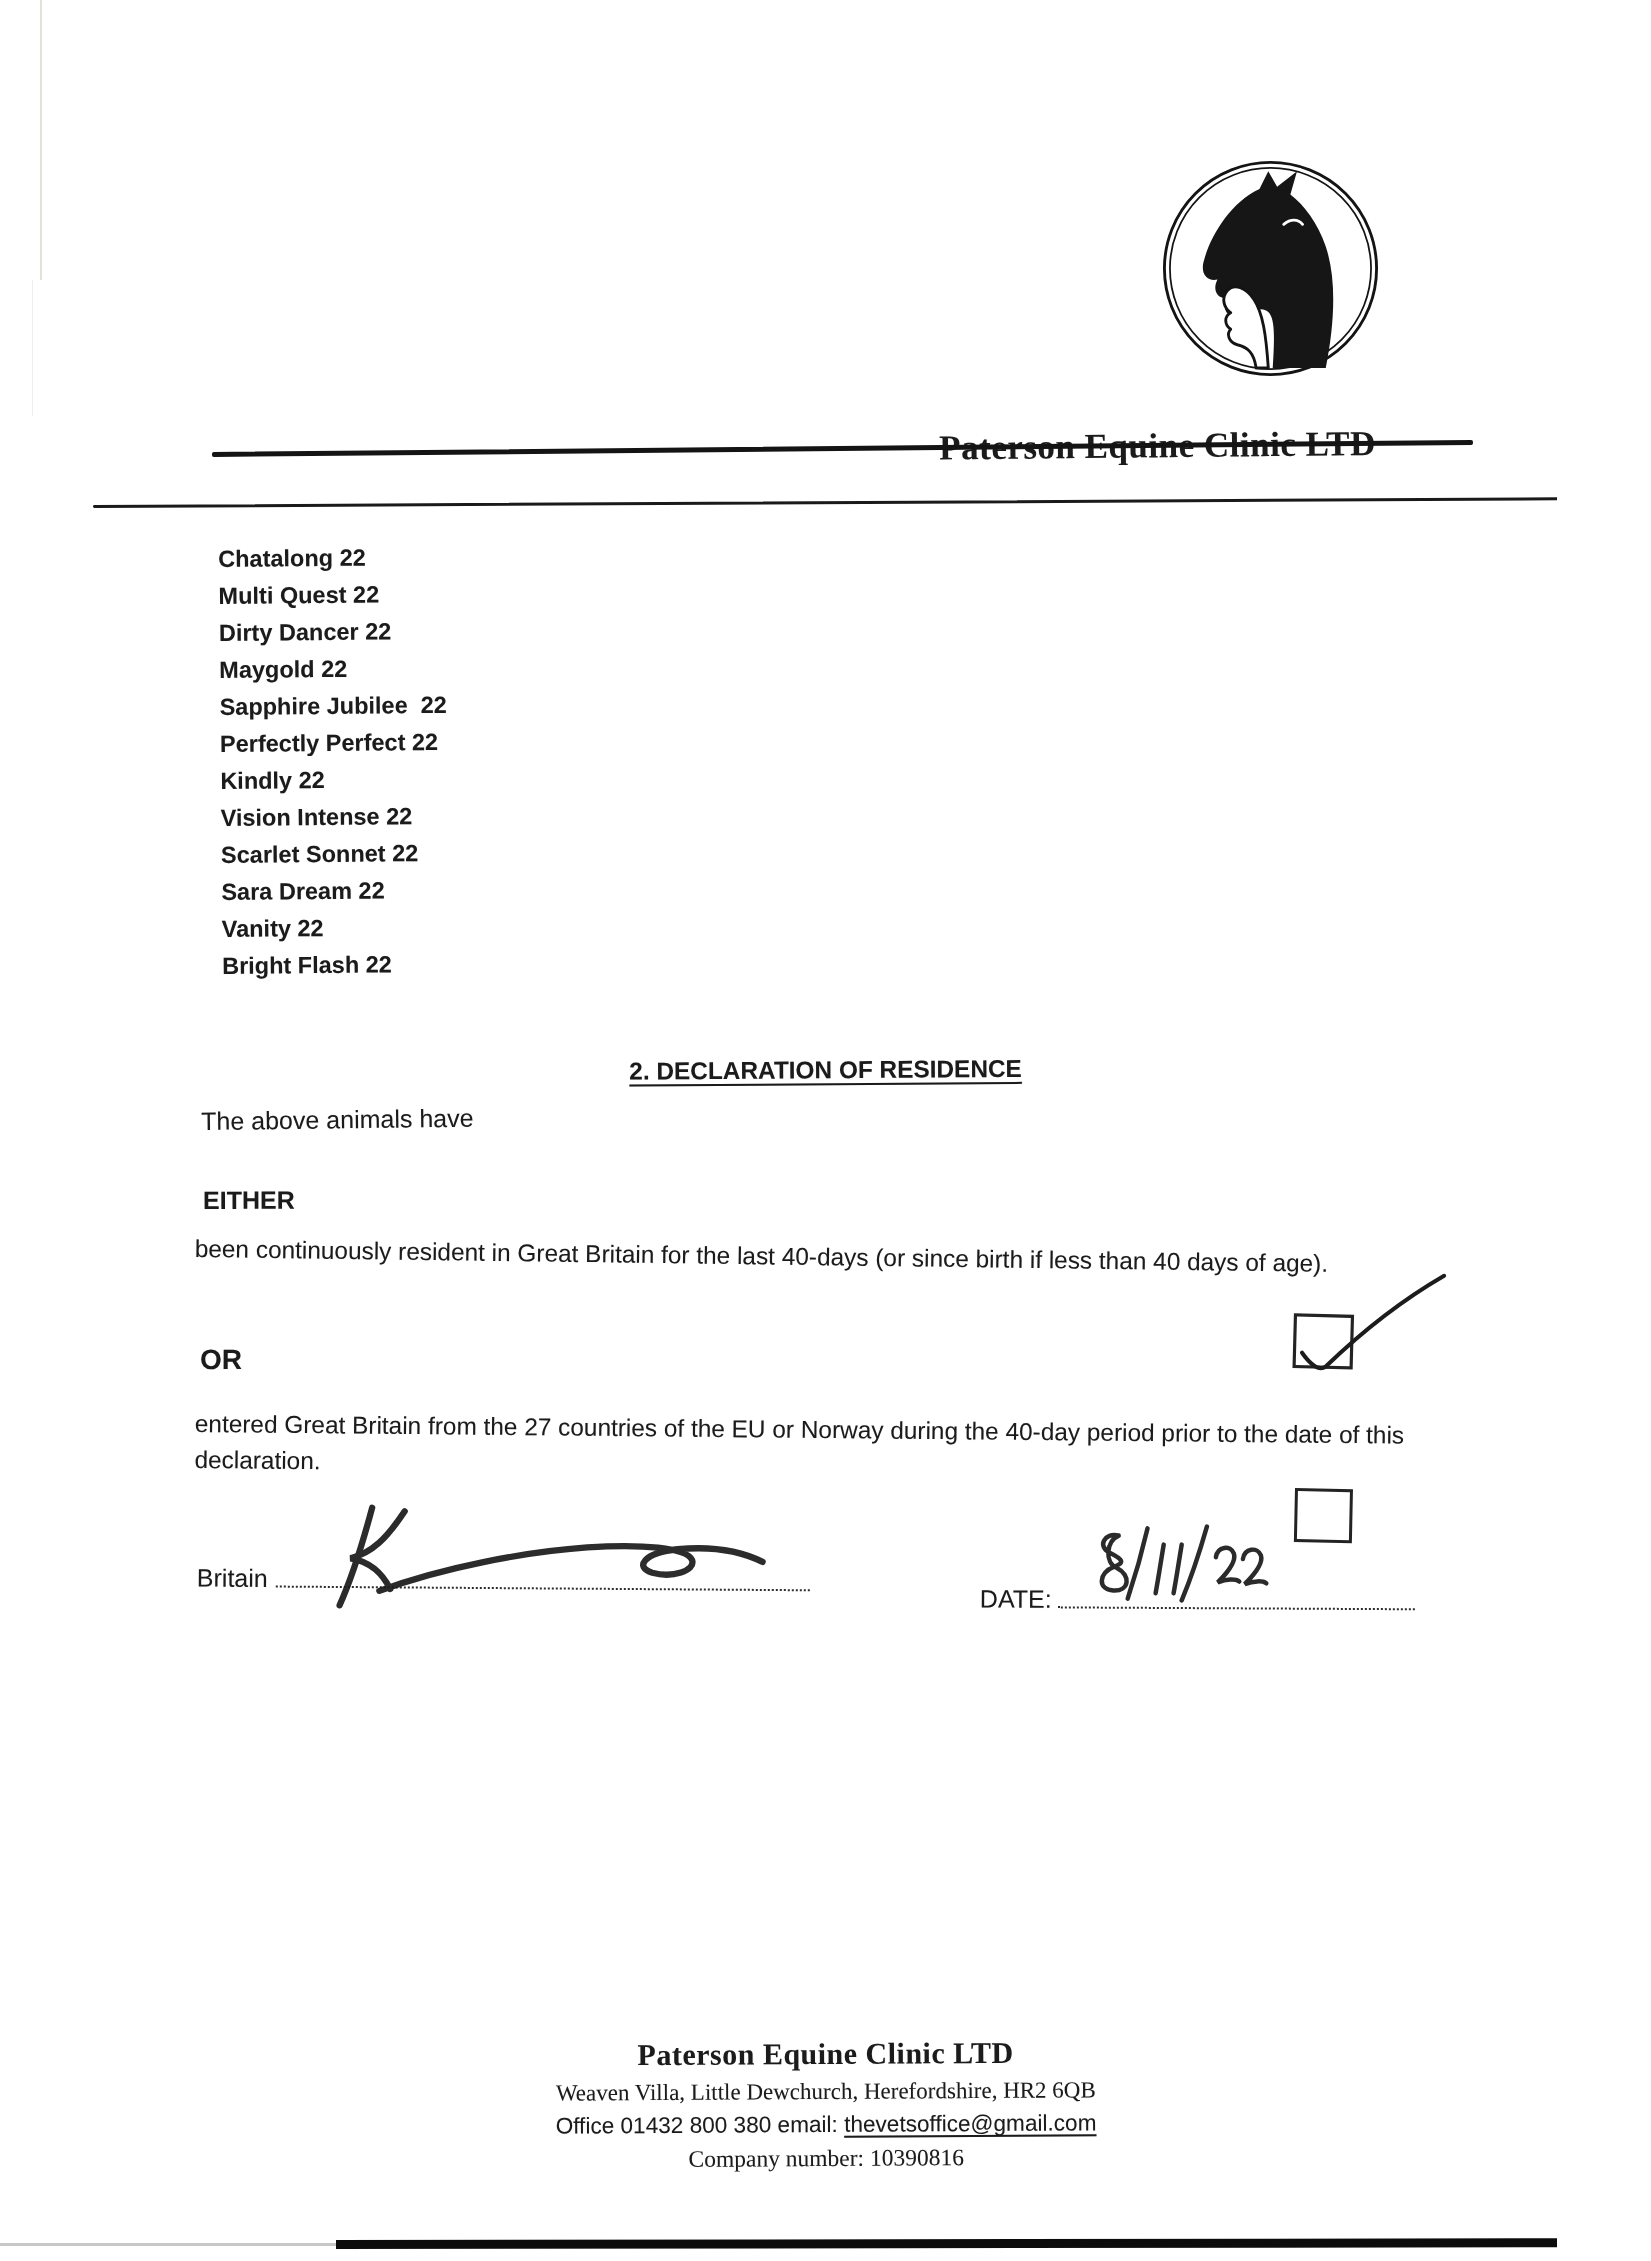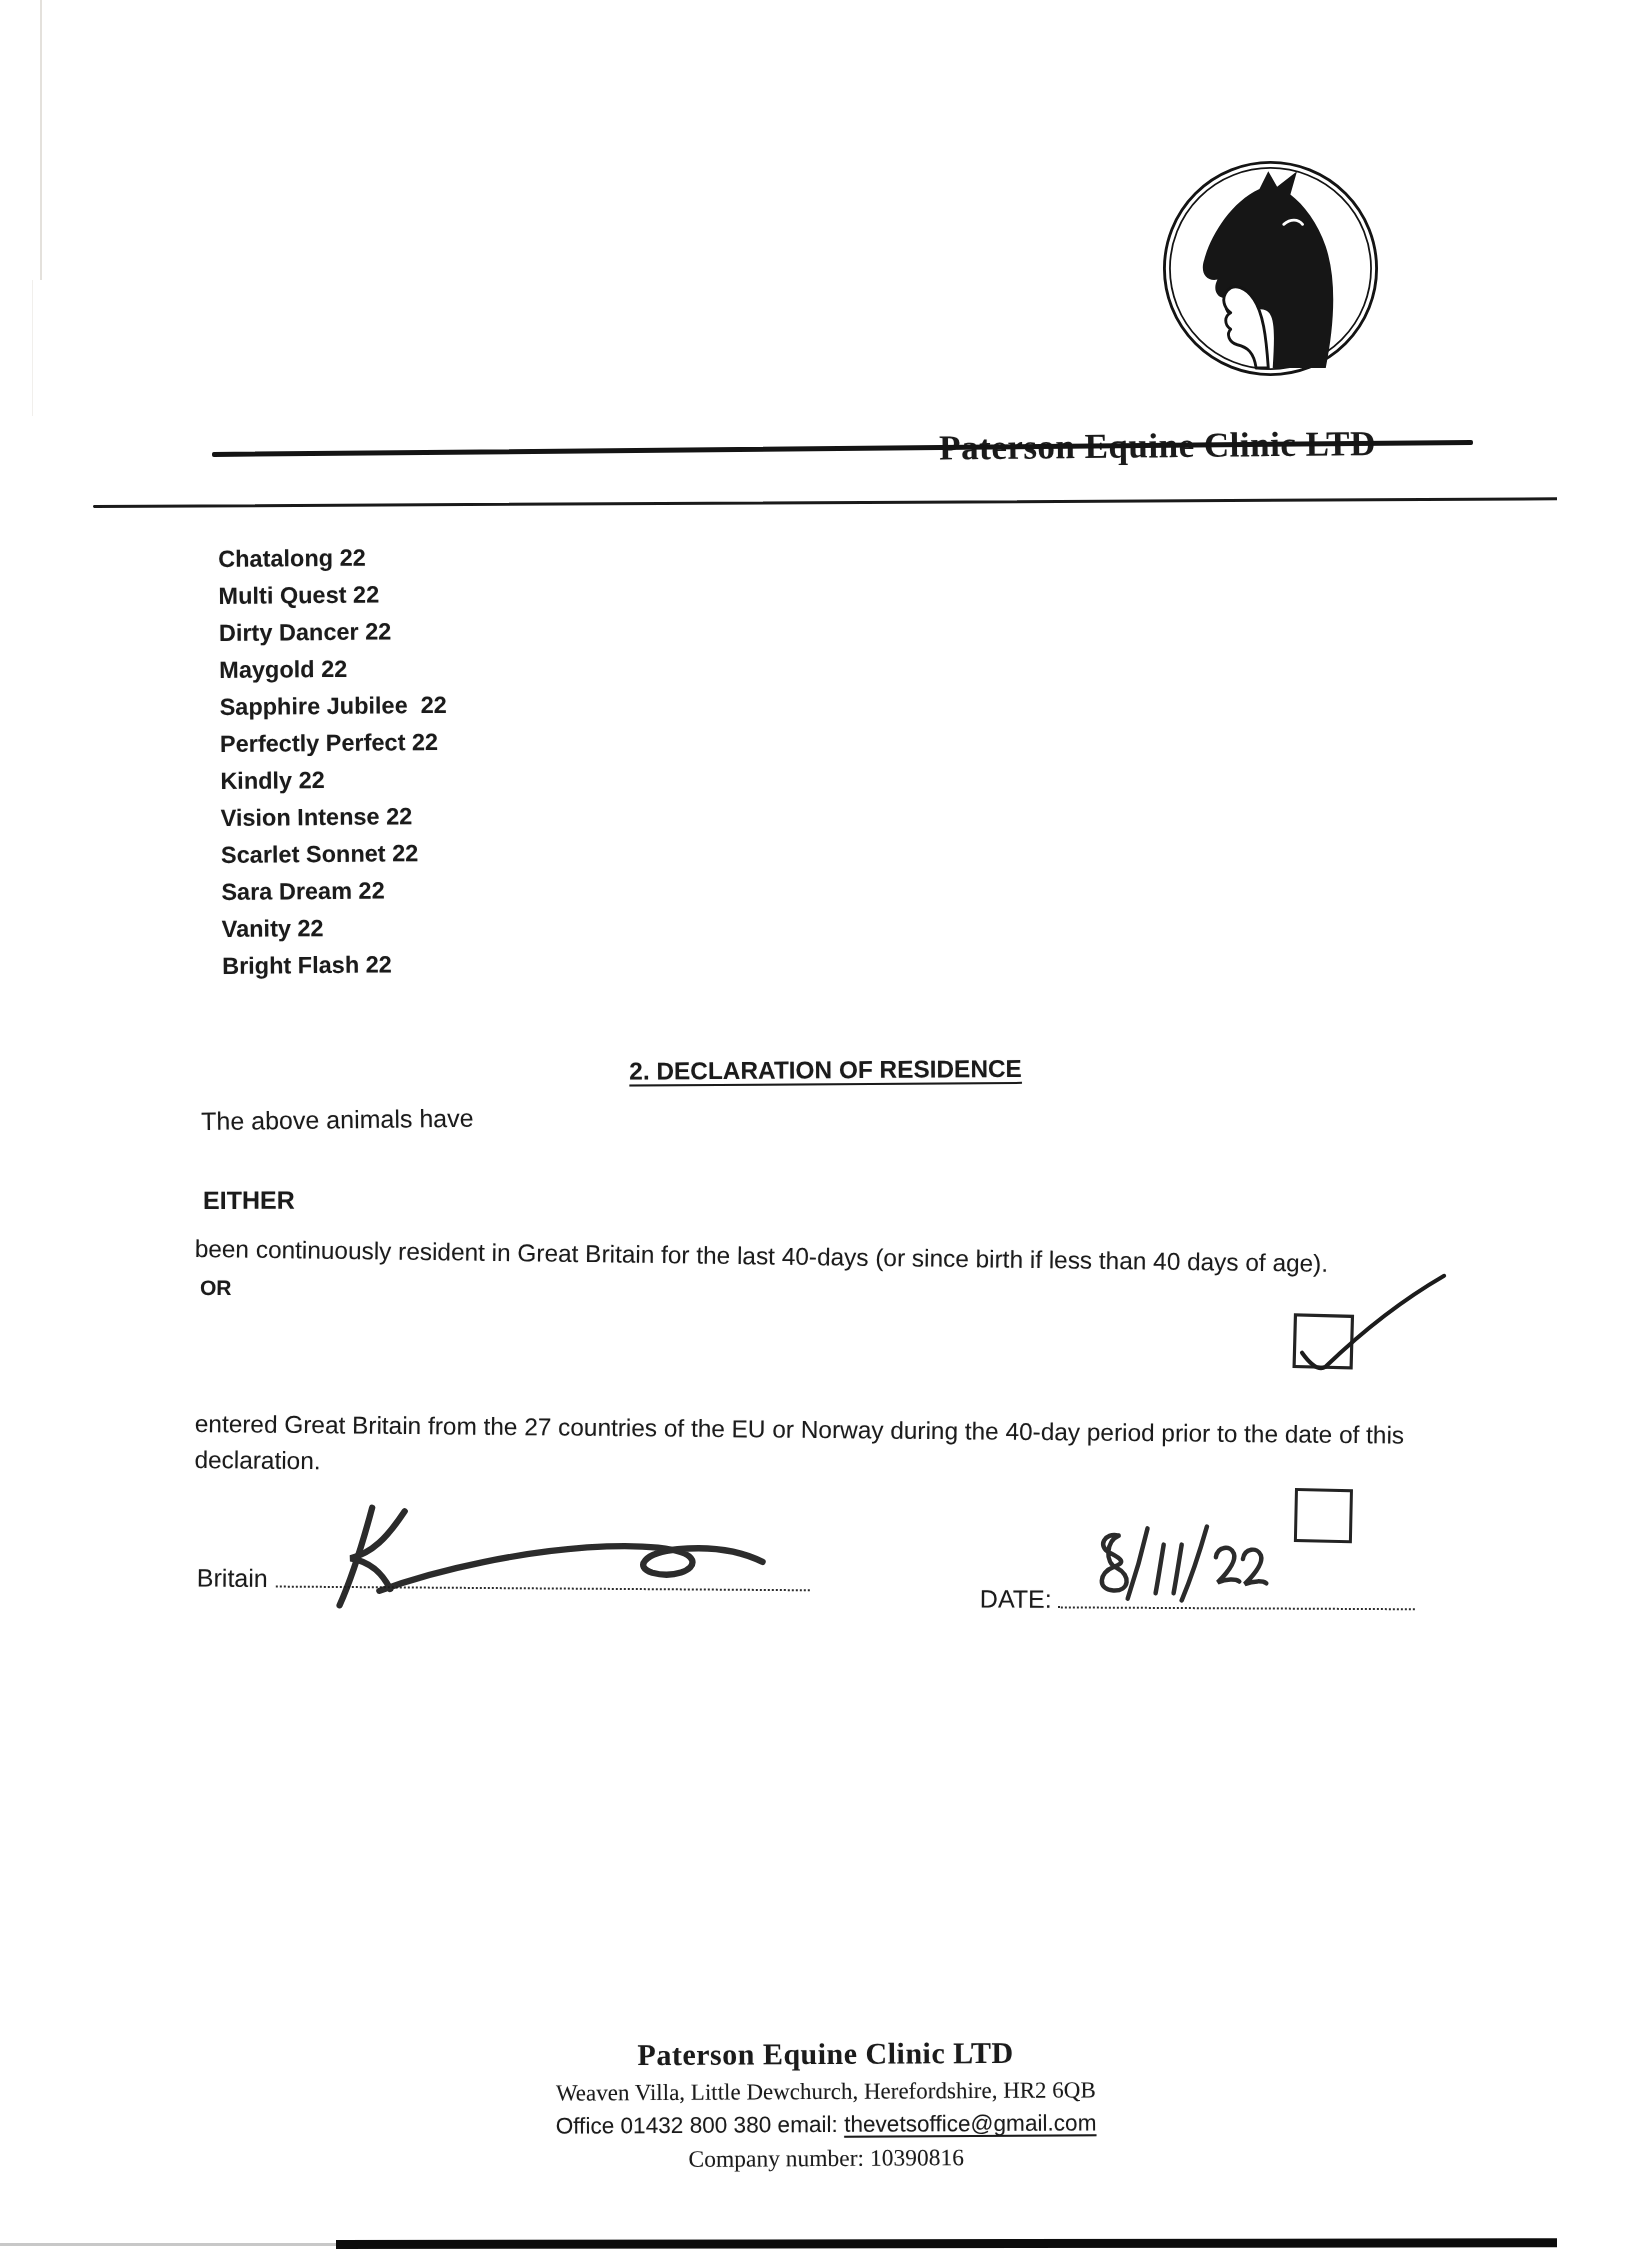--- a/index.html
+++ b/index.html
@@ -42,21 +42,21 @@
   .heading{
     left:0;top:1062px;width:1651px;text-align:center;
     font-size:24.4px;font-weight:bold;transform:rotate(-0.4deg);
   }
   .heading span{
     text-decoration:underline;text-decoration-thickness:2.3px;text-underline-offset:5.4px;
   }
   .intro{left:201px;top:1107px;font-size:25px;transform:rotate(-0.7deg);white-space:nowrap;}
   .either-label{left:203px;top:1169px;font-size:25px;font-weight:bold;transform:rotate(-0.2deg);margin-top:17px;}
   .para1{left:195px;top:1231px;width:1302px;font-size:24.4px;line-height:36px;transform:rotate(0.75deg);}
-  .or-label{left:200px;top:1276px;font-size:21px;font-weight:bold;transform:rotate(0.2deg);}
+  .or-label{left:200px;top:1344px;font-size:28px;font-weight:bold;transform:rotate(0.2deg);}
   .para2{left:195px;top:1406px;width:1302px;font-size:24.4px;line-height:36px;transform:rotate(0.55deg);}
 
   
   .checkbox1{left:1283px;top:1263px;width:172px;height:127px;}
   .checkbox1 .tick{display:none;}
   .checkbox1.checked .tick{display:block;}
   .checkbox2{
     left:1295px;top:1488px;width:52px;height:48px;
     border:3.6px solid #232323;transform:rotate(1.2deg);background:transparent;
   }

